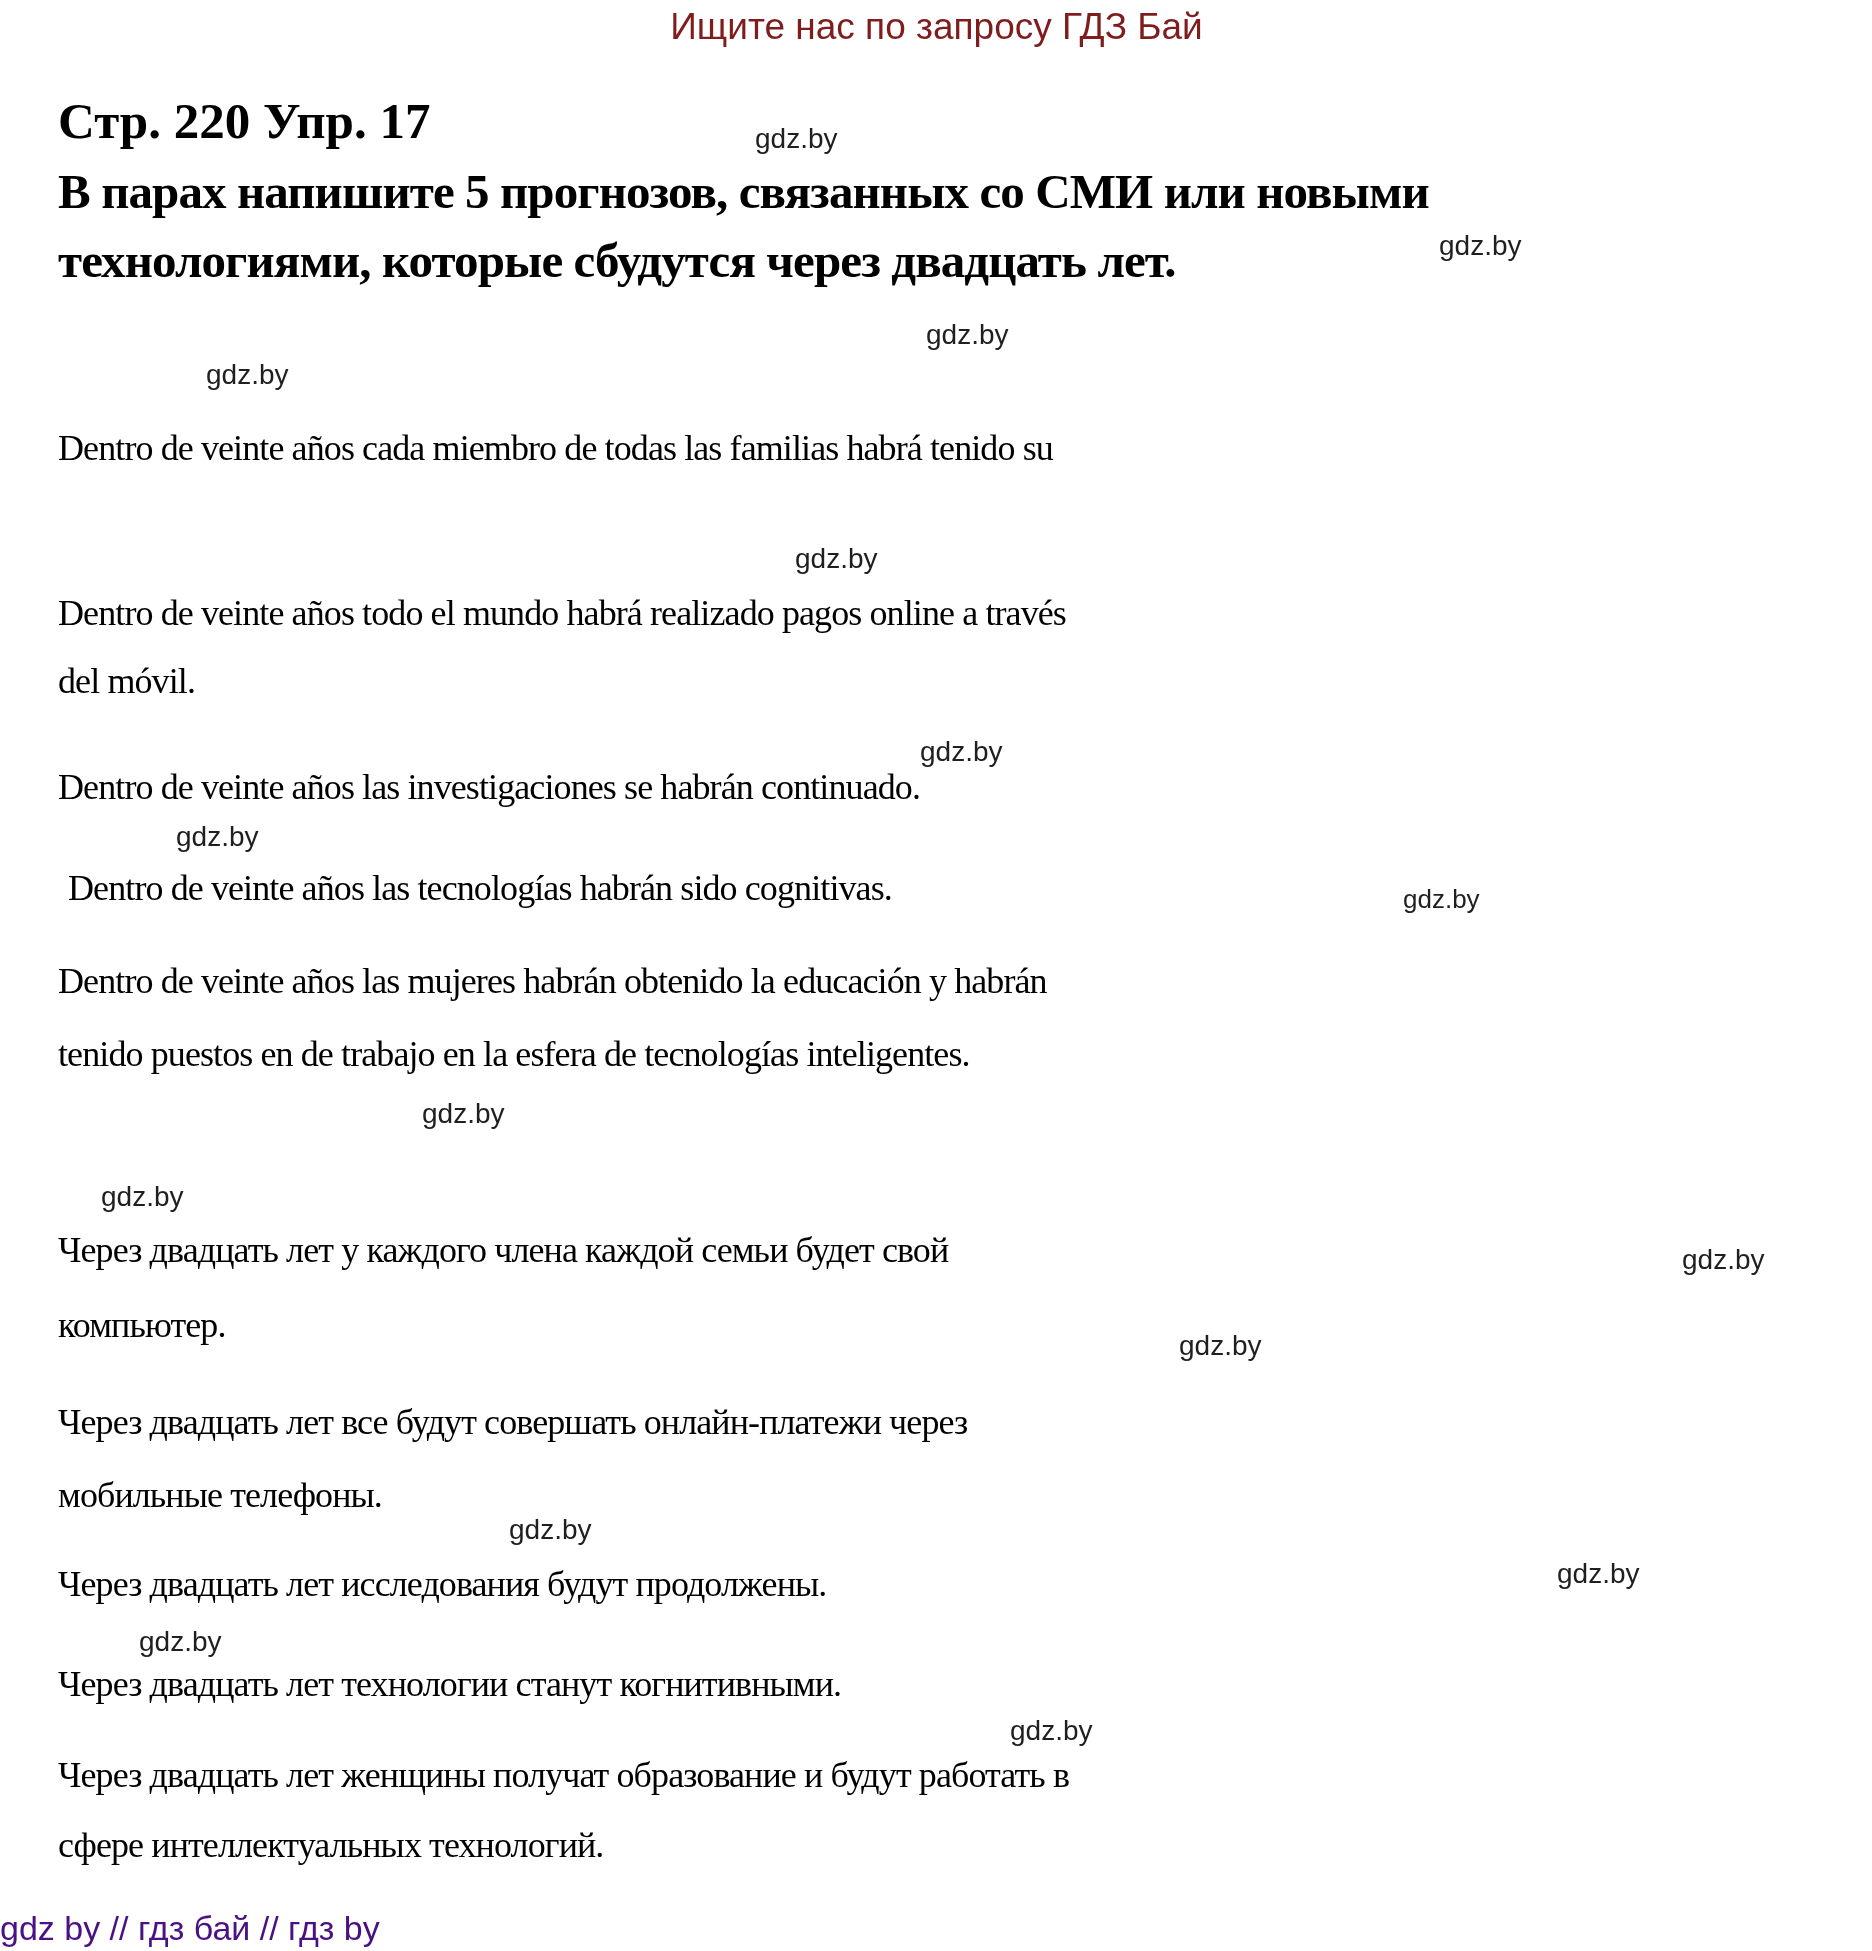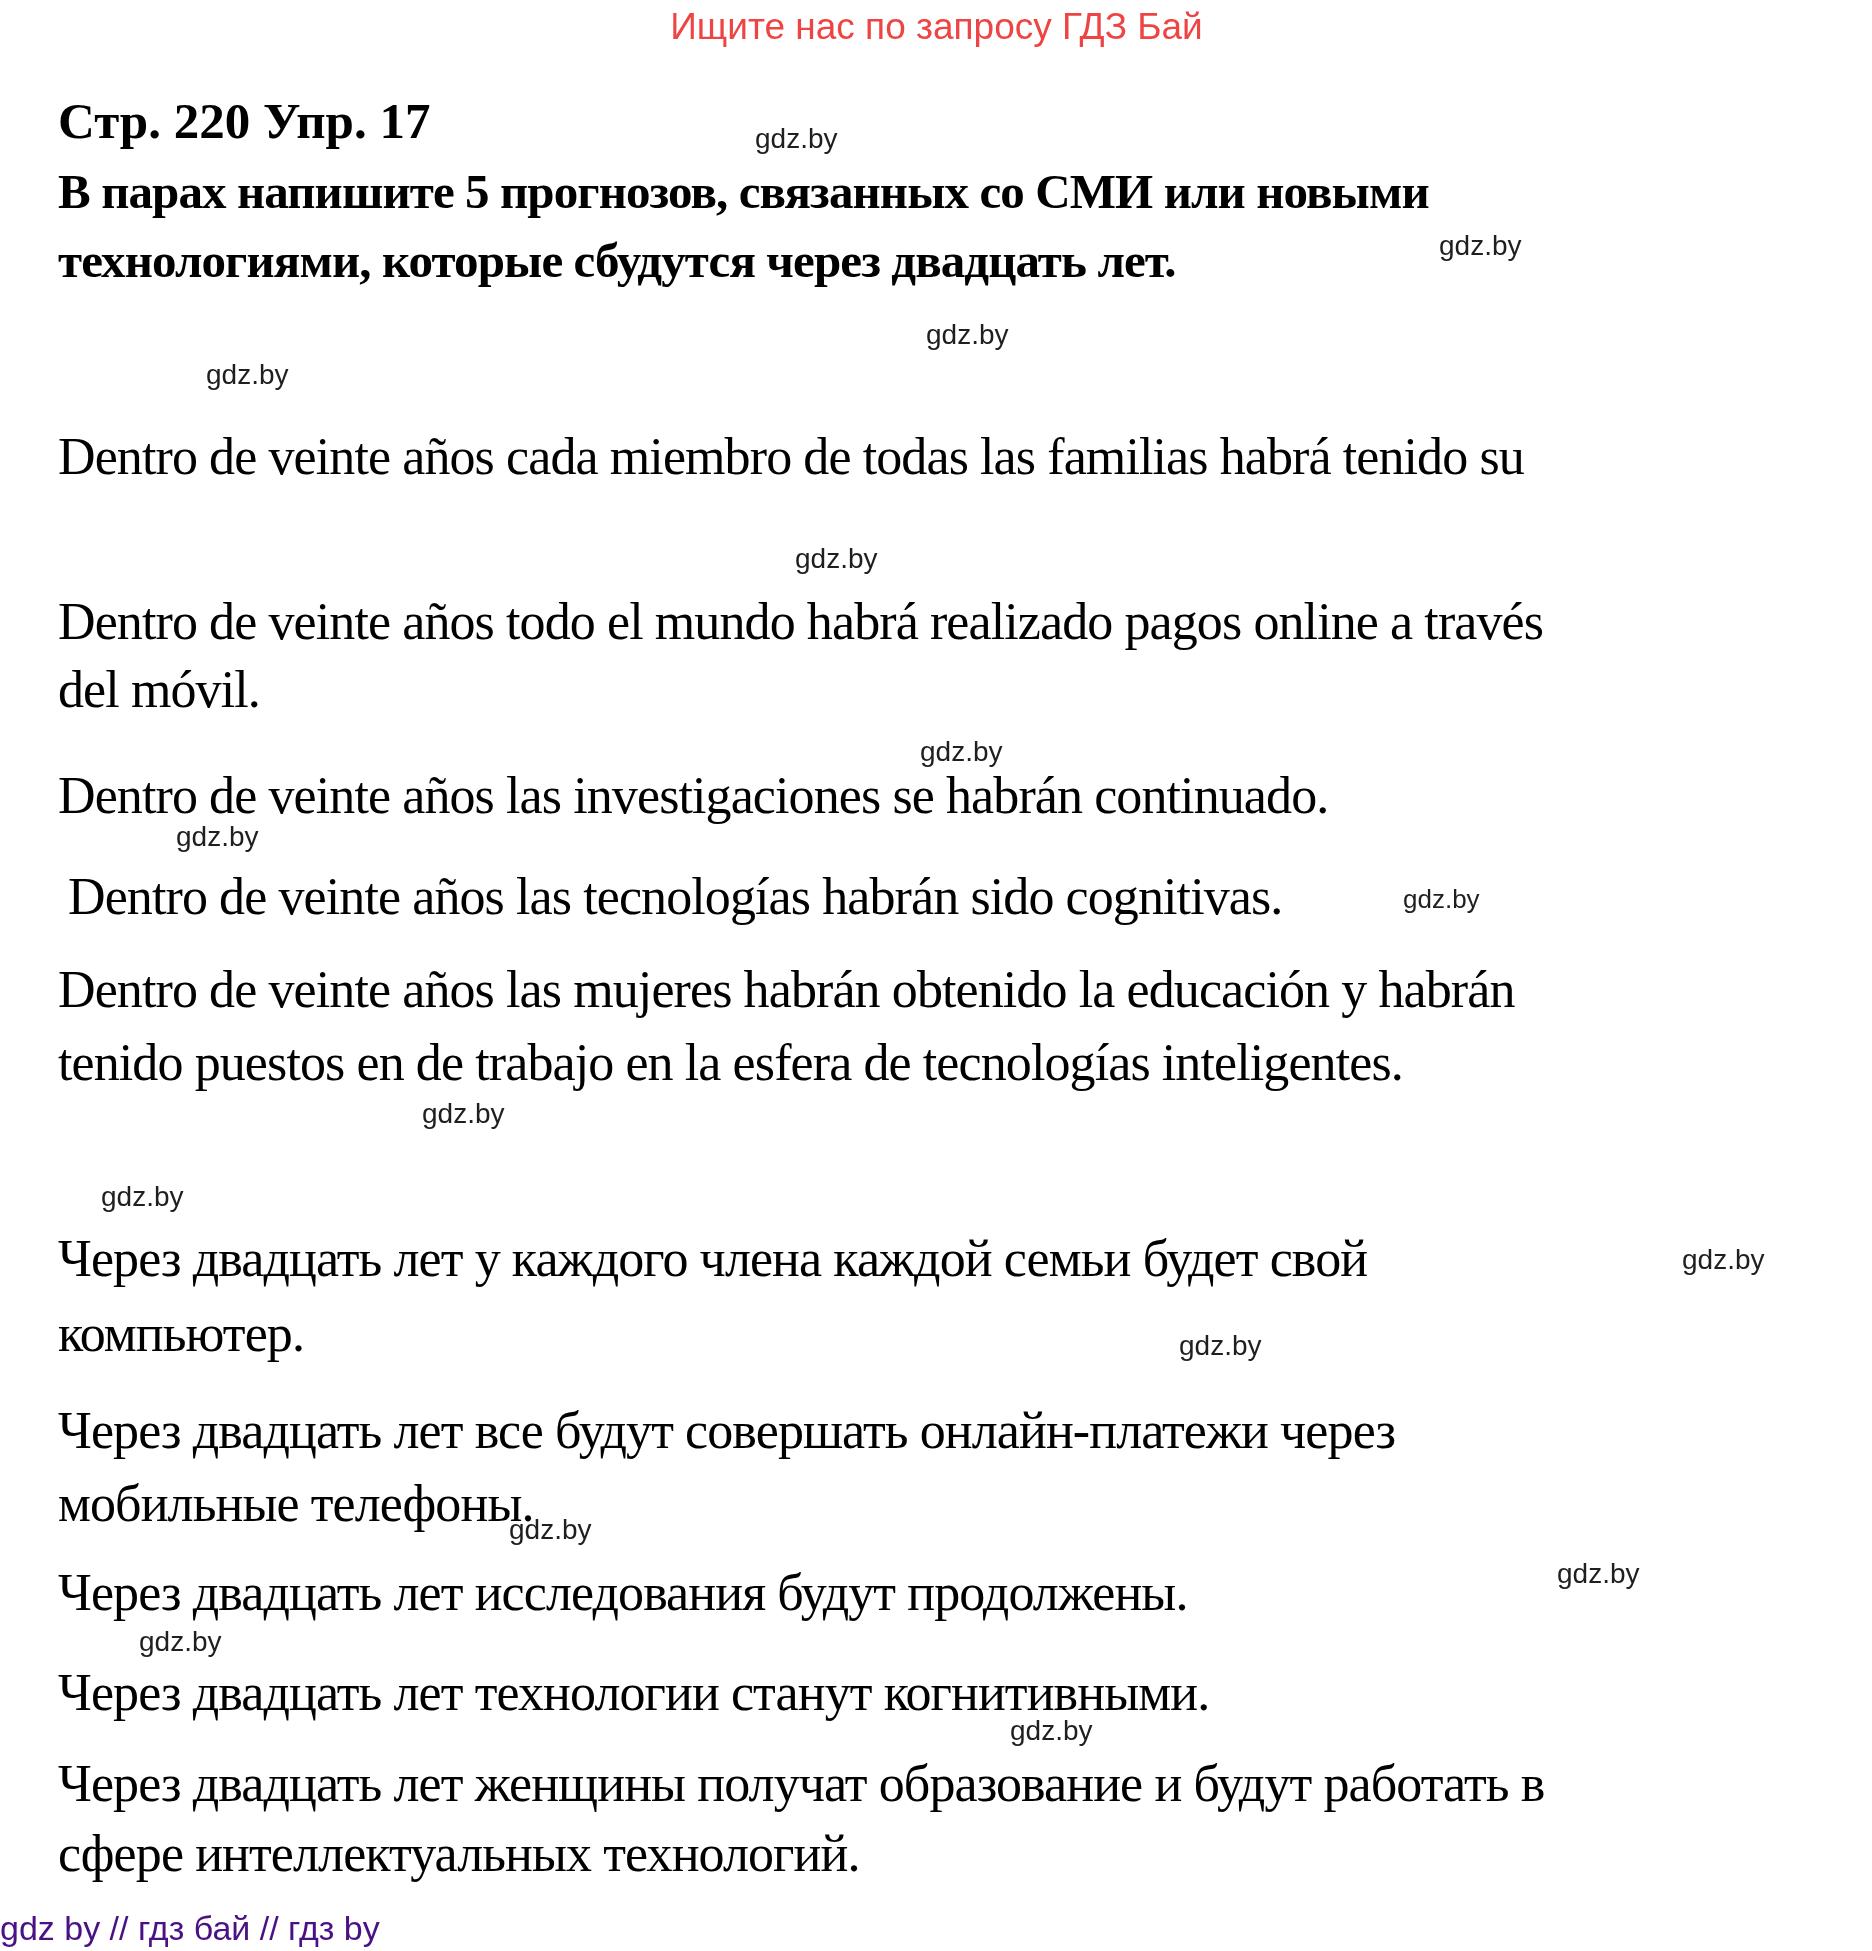--- a/index.html
+++ b/index.html
@@ -10,21 +10,21 @@
     background: #ffffff;
     overflow: hidden;
     font-family: "Liberation Serif", serif;
   }
   .banner {
     position: absolute;
     top: 5.6px; left: 0; width: 100%;
     text-align: center;
     font-family: "Liberation Sans", sans-serif;
     font-size: 37px;
-    color: #ef4444;
+    color: #7f1d1d;
     white-space: nowrap;
   }
   .heading {
     position: absolute;
     font-family: "Liberation Serif", serif;
     font-weight: bold;
     font-size: 51px;
     color: #000000;
     white-space: nowrap;
   }
@@ -34,21 +34,21 @@
     font-weight: bold;
     font-size: 49px;
     color: #000000;
     white-space: nowrap;
     letter-spacing: -0.9px;
     text-align: right;
   }
   .line {
     position: absolute;
     font-family: "Liberation Serif", serif;
-    font-size: 52px;
+    font-size: 36px;
     color: #000000;
     white-space: nowrap;
     letter-spacing: -0.9px;
   }
   .wm {
     position: absolute;
     font-family: "Liberation Sans", sans-serif;
     font-size: 28px;
     color: #1f1f1f;
     white-space: nowrap;

